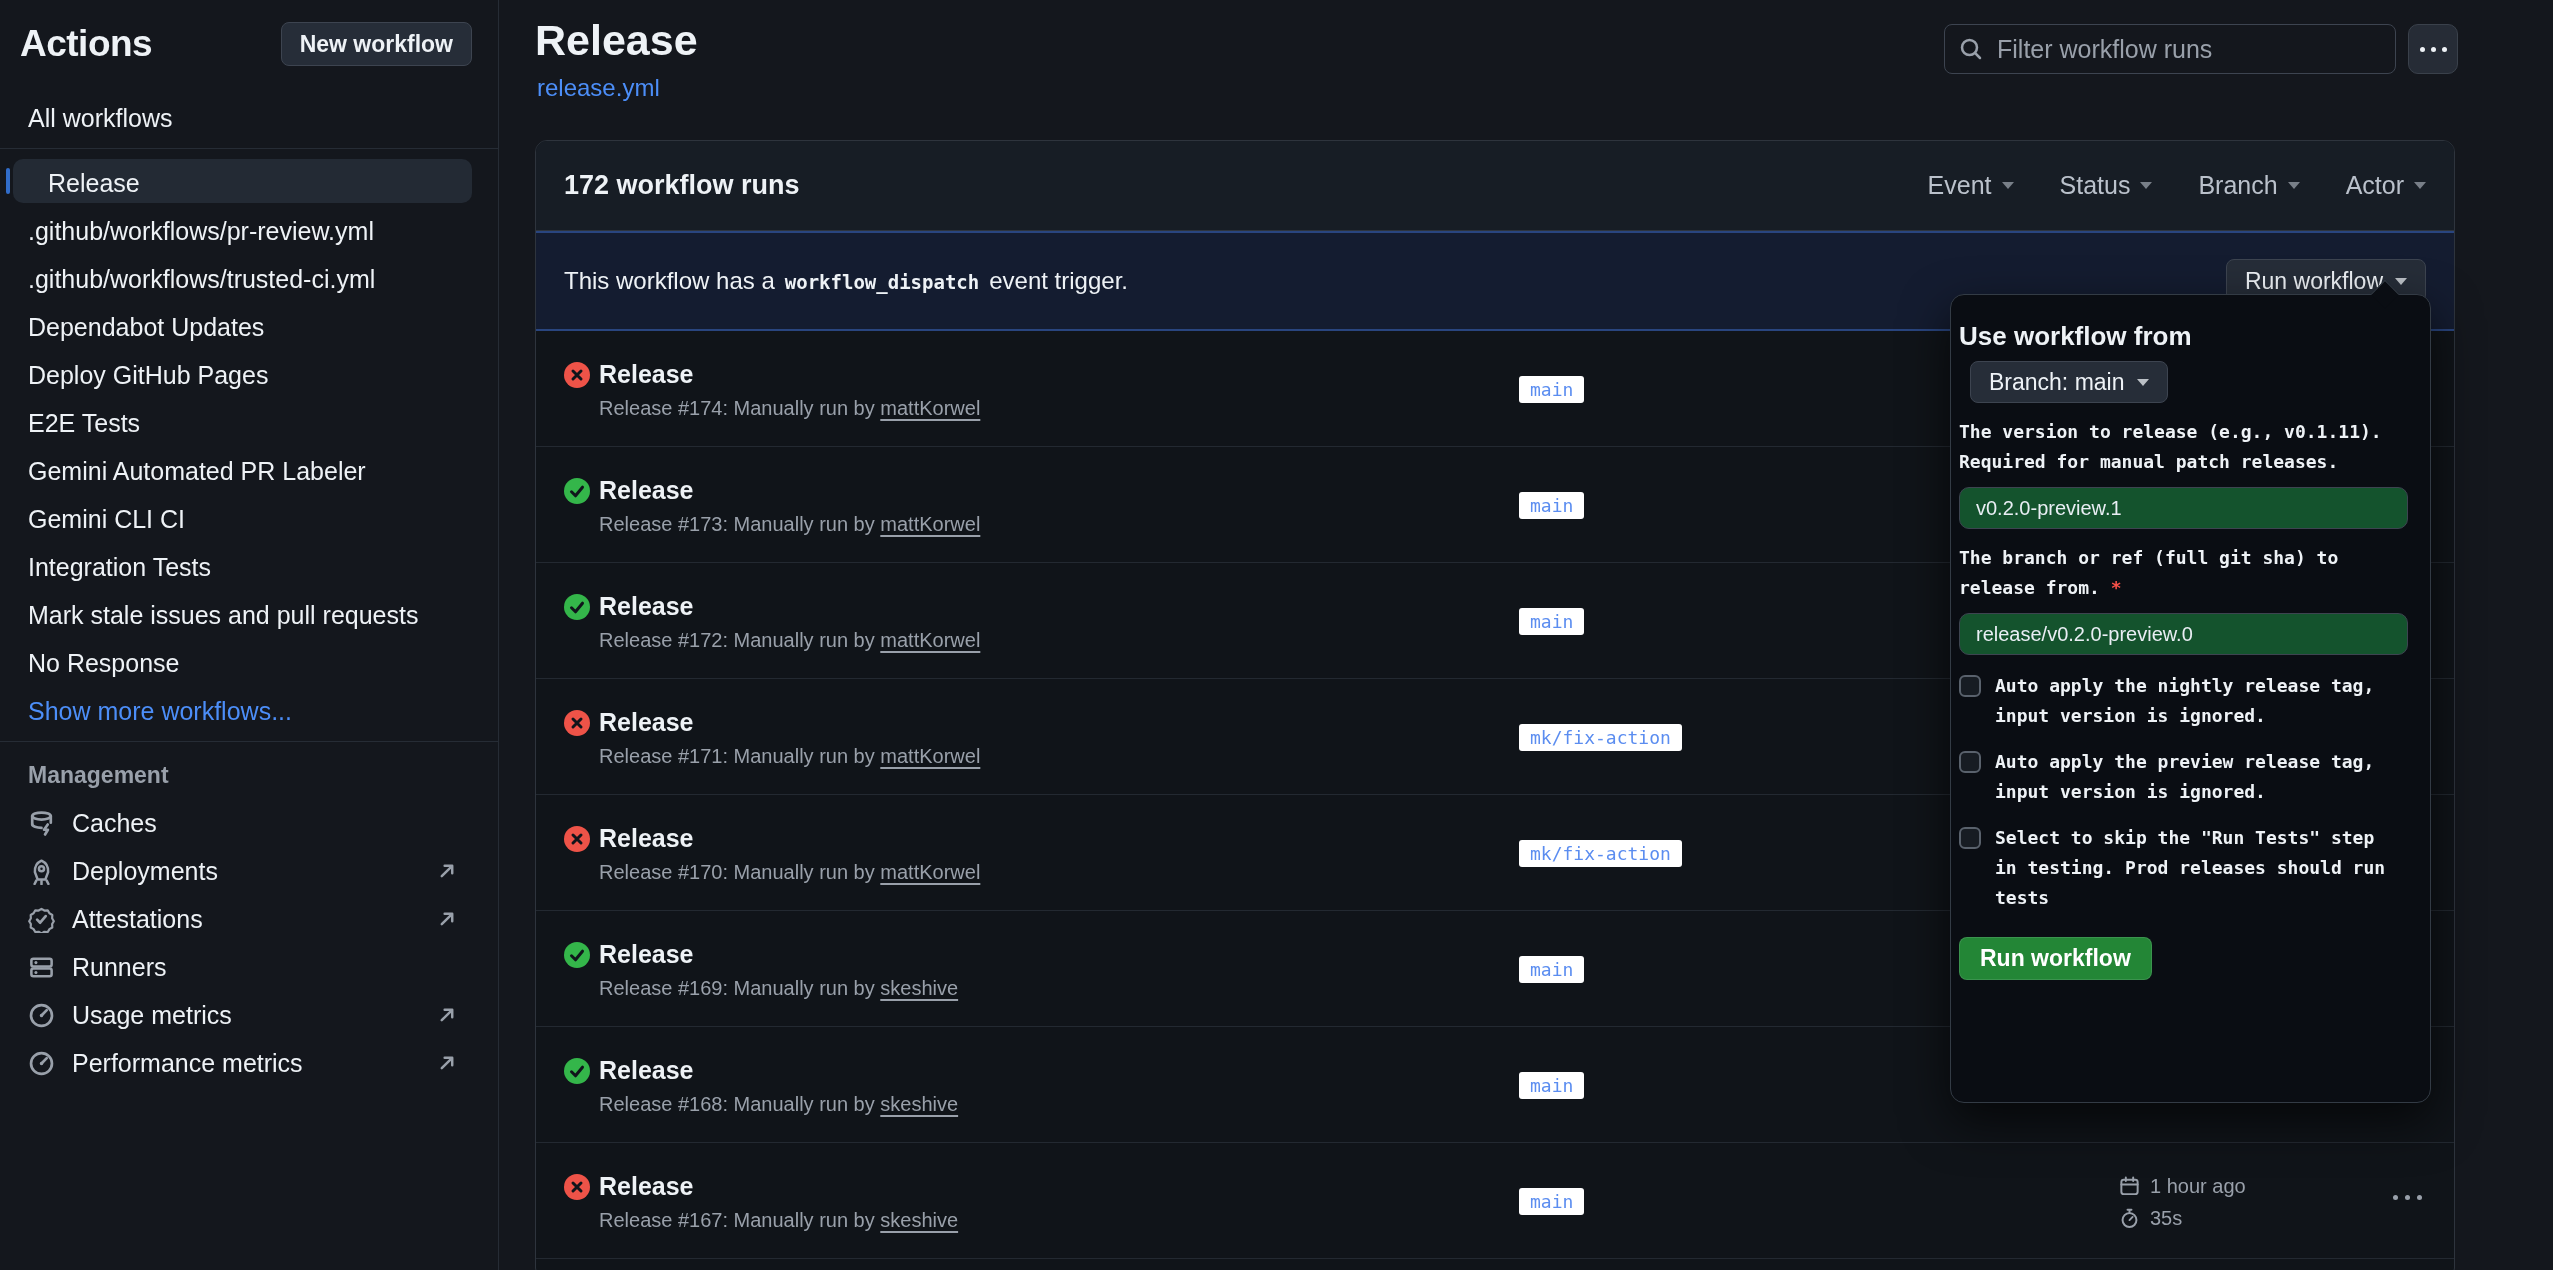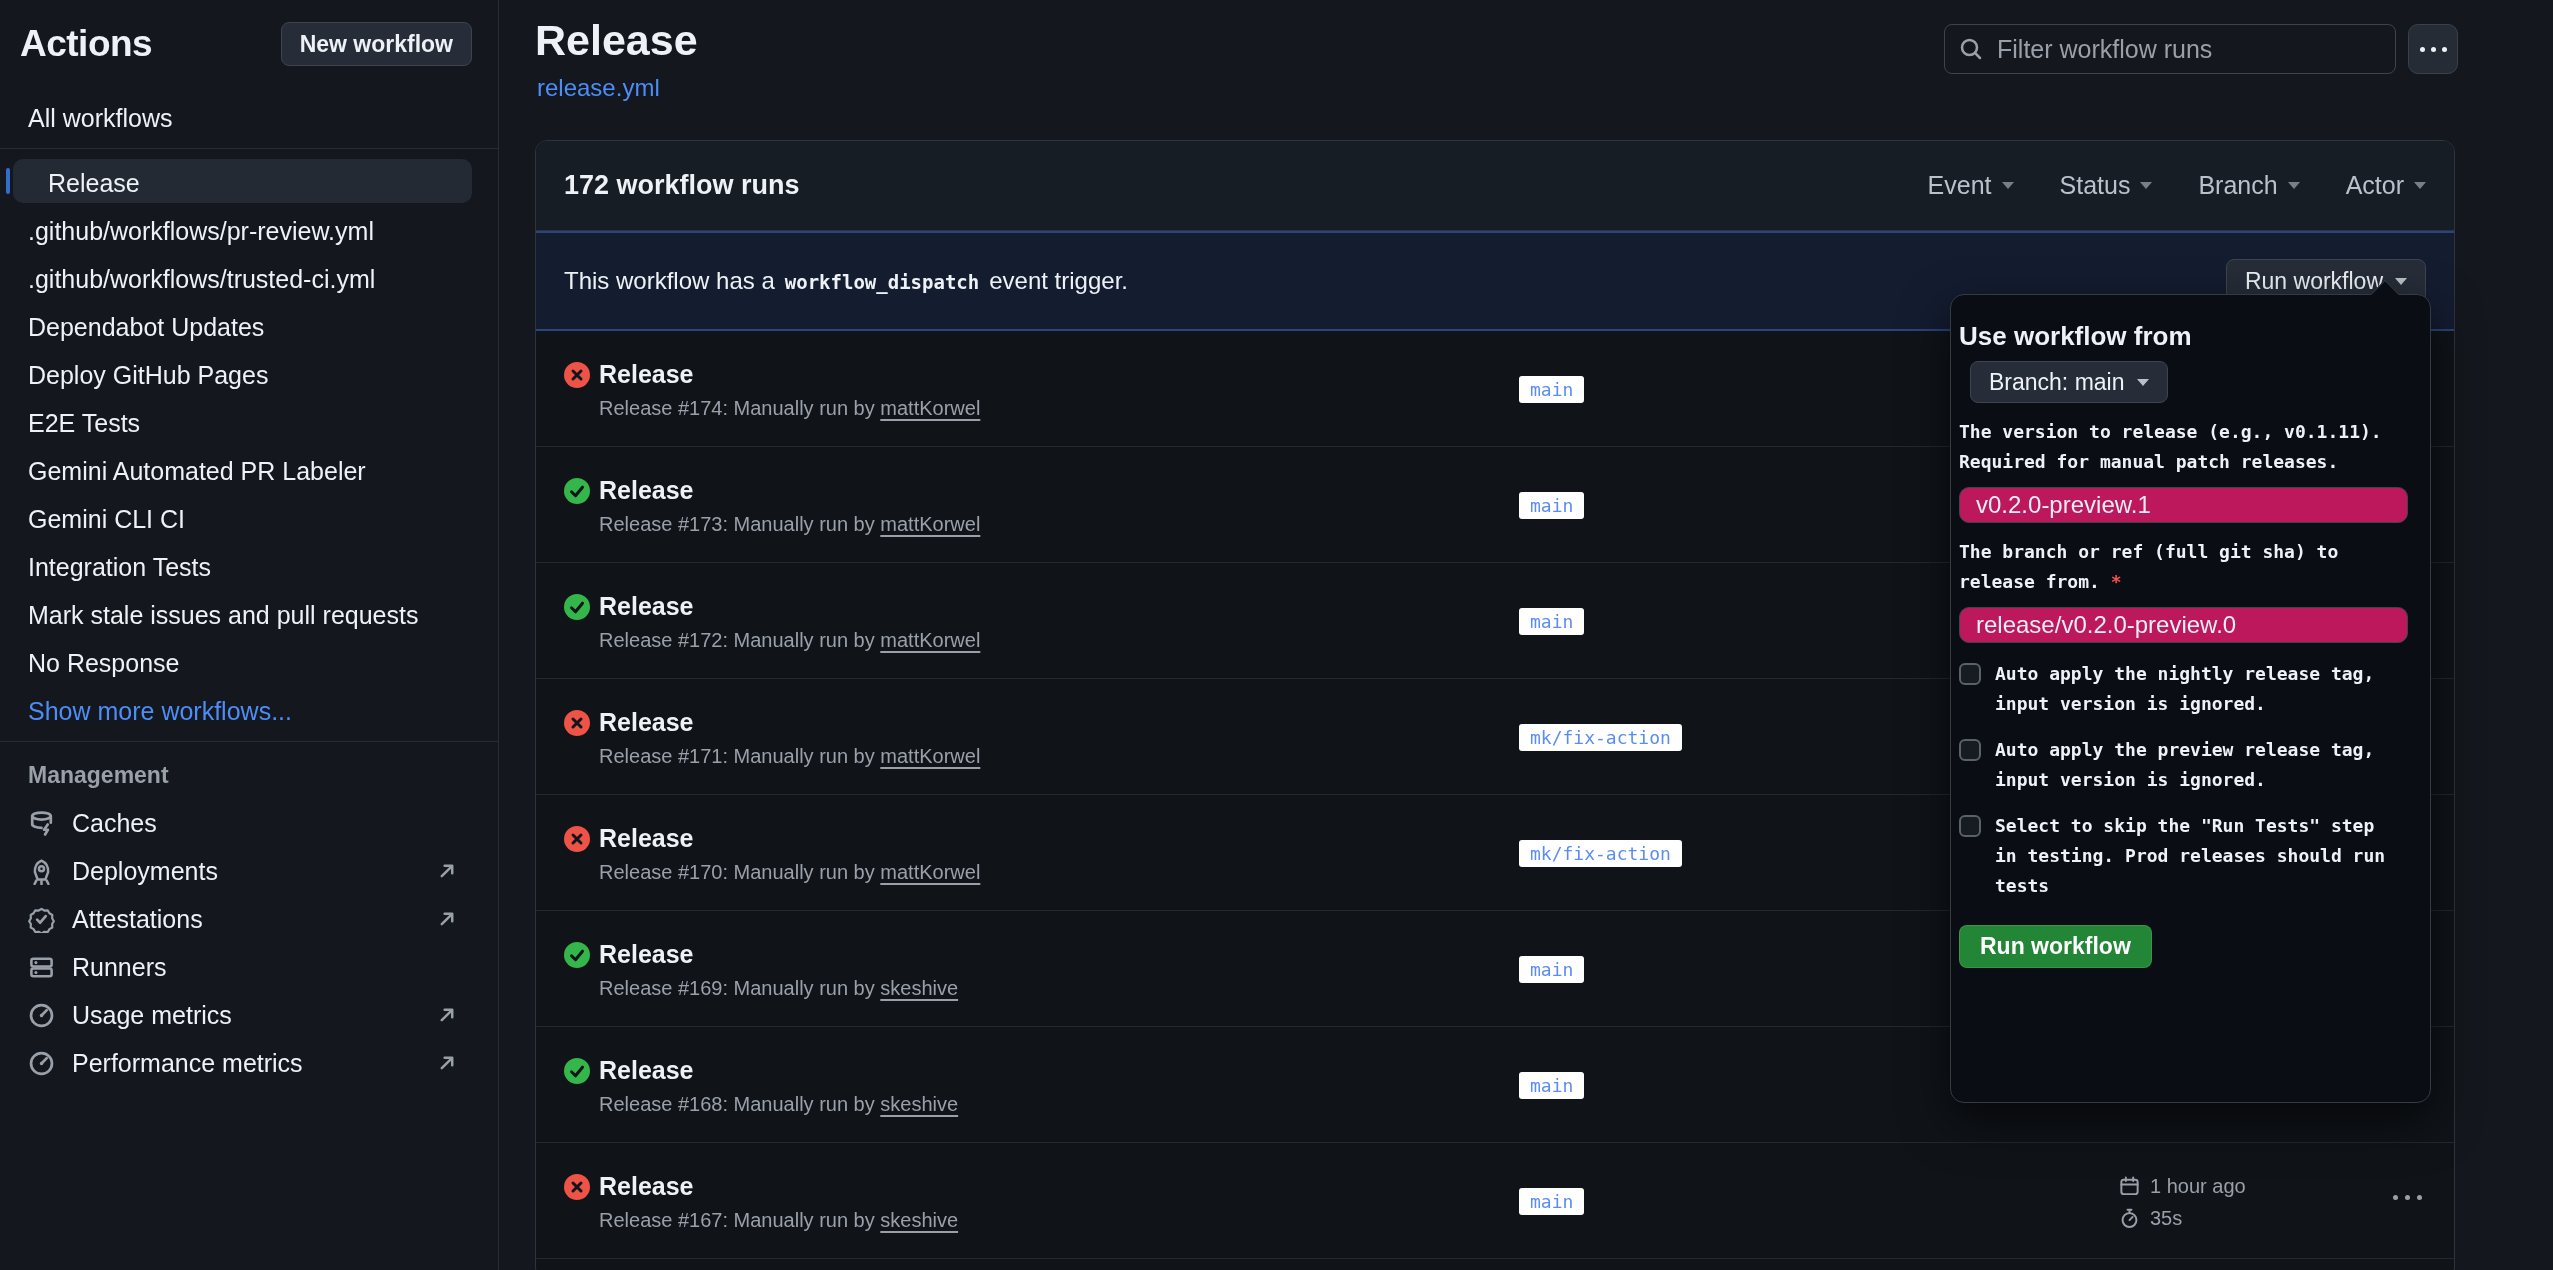--- a/index.html
+++ b/index.html
@@ -91,23 +91,23 @@
   .dropdown { position:absolute; left:1950px; top:294px; width:481px; height:809px; z-index:5;
     background:#0a0d13; border:1px solid #333b45; border-radius:14px;
     box-shadow:0 18px 48px rgba(0,0,0,.65); padding:26px 22px 0 8px; }
   .dd-caret { position:absolute; top:-11px; left:424px; width:20px; height:20px; background:#0a0d13;
     border-left:1px solid #333b45; border-top:1px solid #333b45; transform:rotate(45deg); }
   .dd-heading { font-size:26px; font-weight:600; line-height:30px; }
   .dd-branch-btn { margin-top:10px; height:42px; font-size:23px; font-weight:400; }
   .dd-desc { margin-top:14px; font-family:"DejaVu Sans Mono", monospace; font-size:18px; font-weight:700;
     line-height:30px; color:#eef2f6; }
   .req { color:#f85149; }
-  .dd-input { margin-top:10px; display:block; width:100%; height:36px; background:#be185d;
+  .dd-input { margin-top:10px; display:block; width:100%; height:42px; background:#14532d;
     border:1px solid #3d4450; border-radius:10px; padding:0 16px; color:#e9eef4;
-    font-size:24px; font-family:"Liberation Sans", sans-serif; }
+    font-size:20px; font-family:"Liberation Sans", sans-serif; }
   .dd-check { margin-top:16px; display:flex; align-items:flex-start; gap:14px; }
   .dd-check:first-of-type { margin-top:18px; }
   .cb-box { flex:0 0 auto; width:22px; height:22px; margin-top:4px; background:#171c23;
     border:2px solid #59616c; border-radius:6px; cursor:pointer; }
   .cb-label { font-family:"DejaVu Sans Mono", monospace; font-size:18px; font-weight:700;
     line-height:30px; color:#eef2f6; width:399px; }
   .dd-run-btn { margin-top:24px; height:43px; padding:0 20px; background:#238636;
     border:1px solid rgba(240,246,252,.12); border-radius:8px; color:#fff;
     font-size:23px; font-weight:600; cursor:pointer; font-family:inherit; }
 </style>

